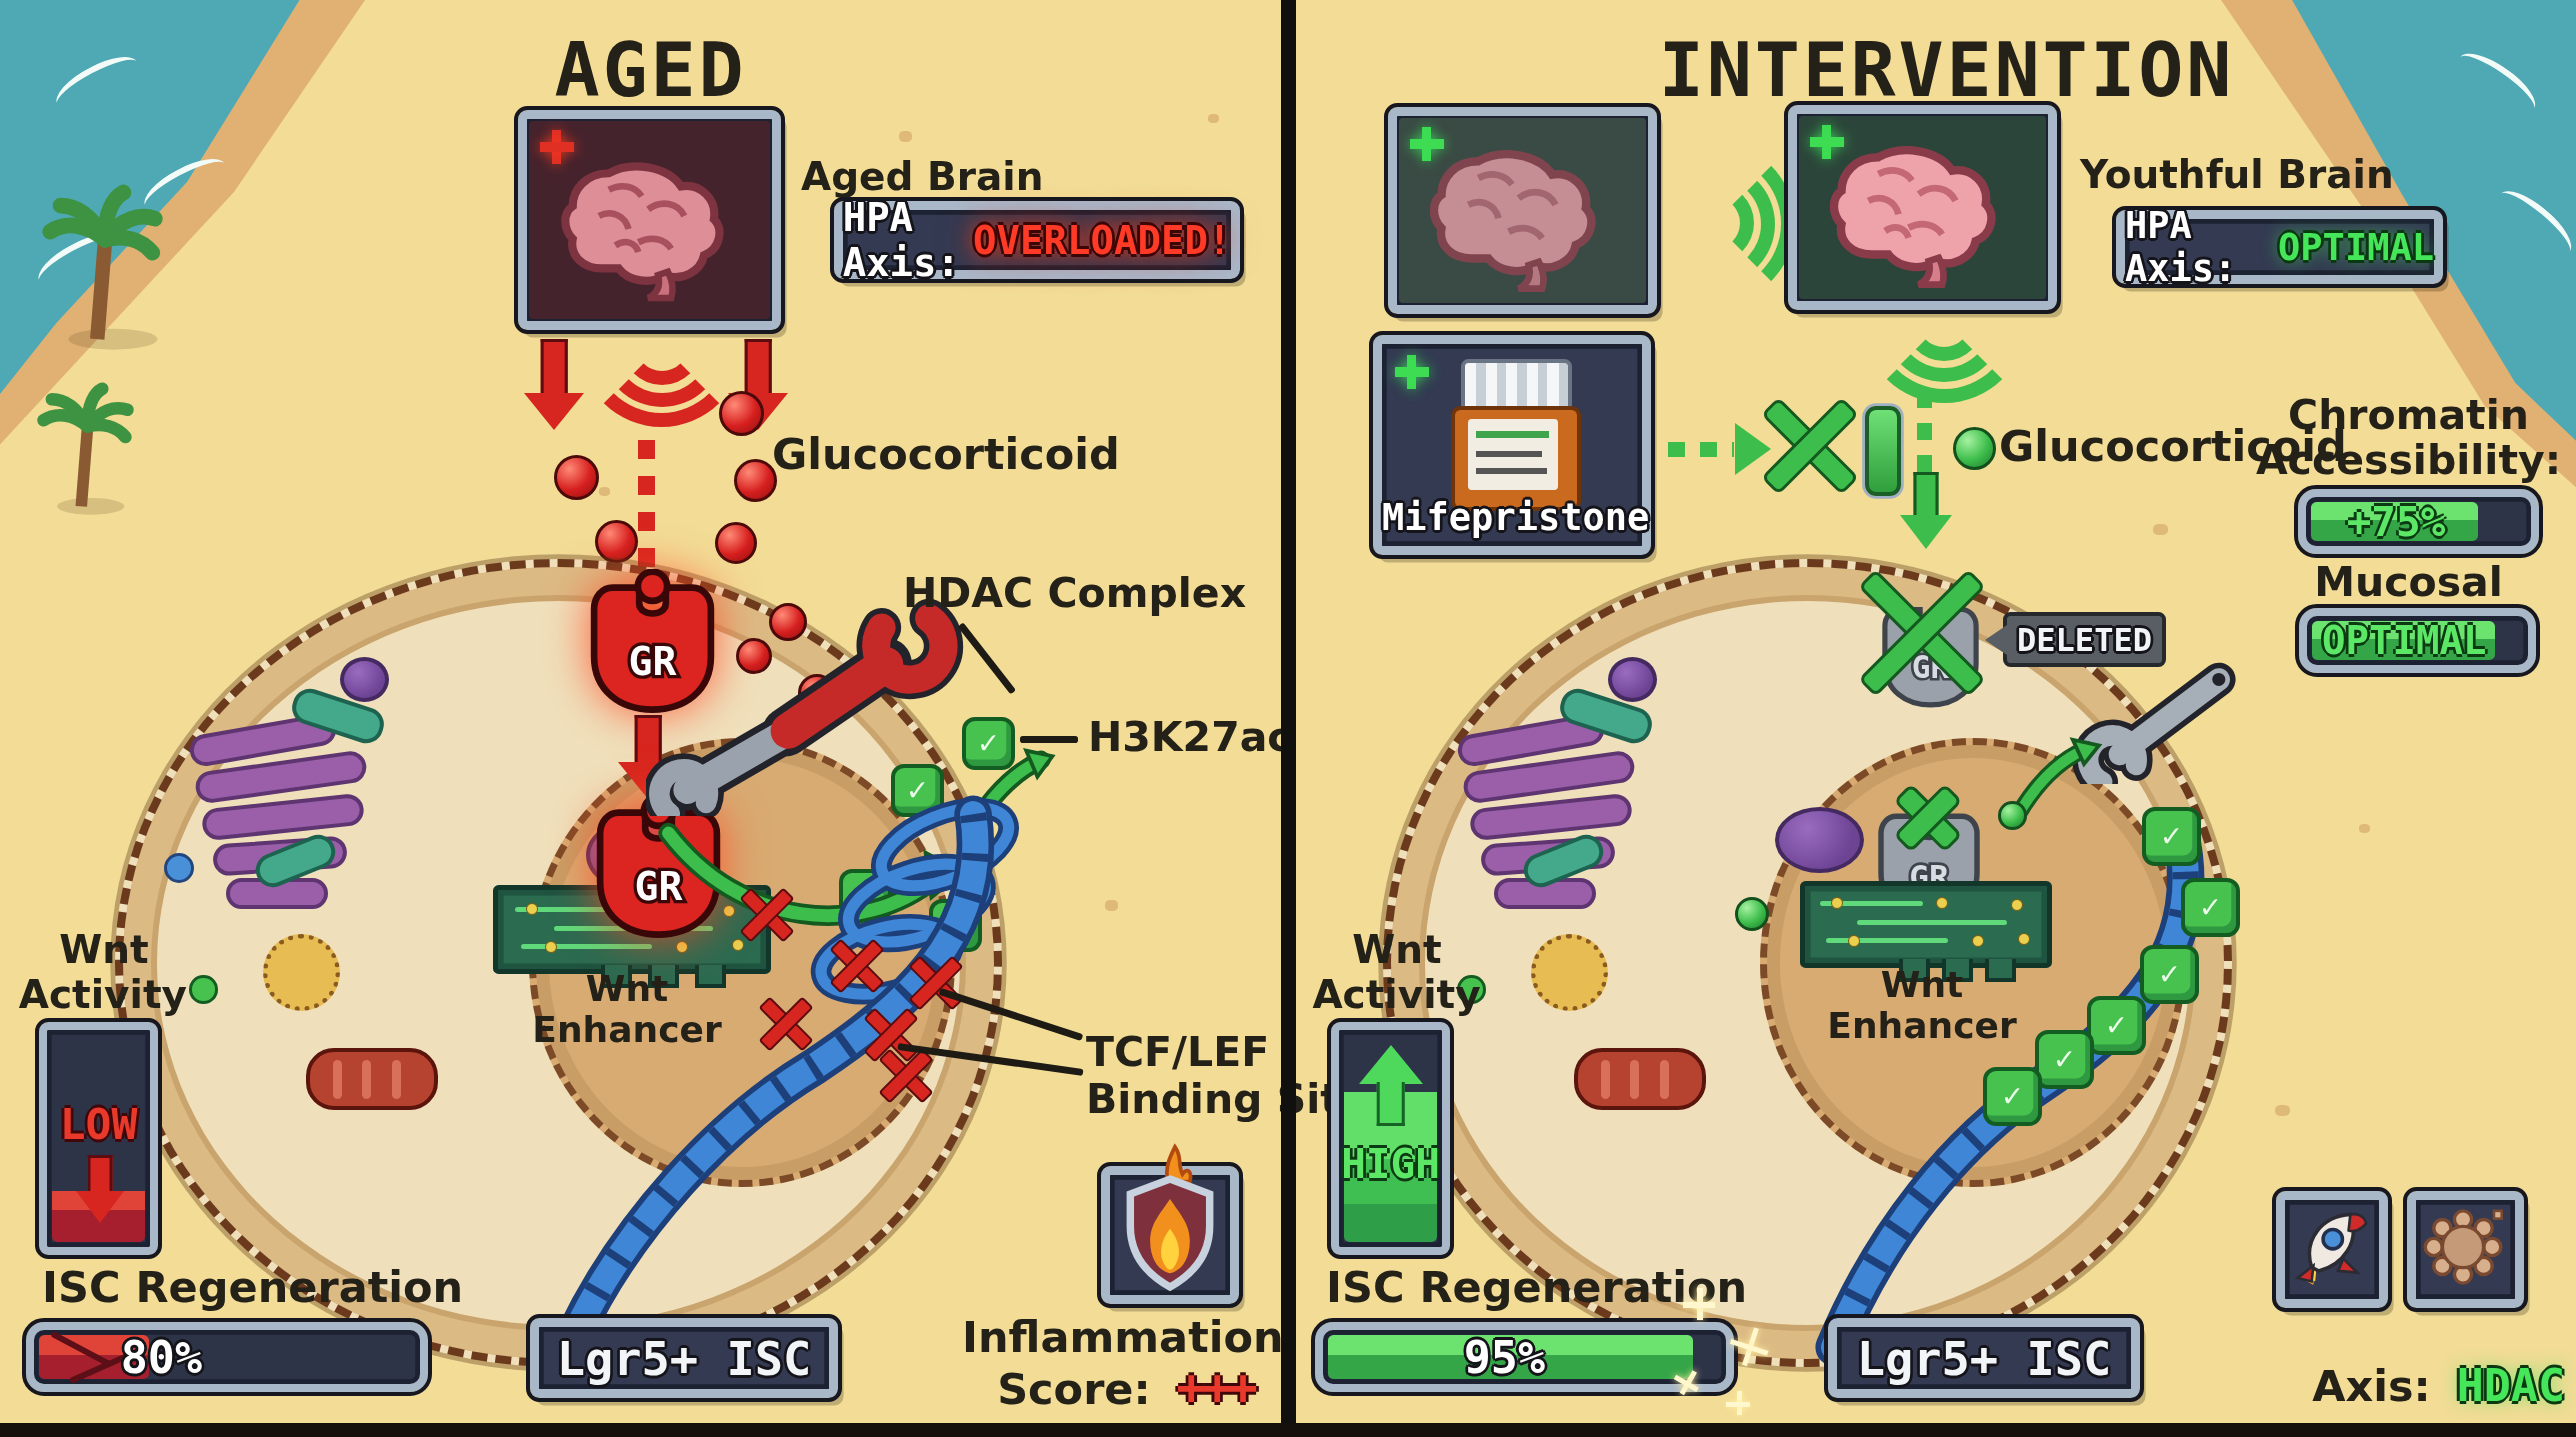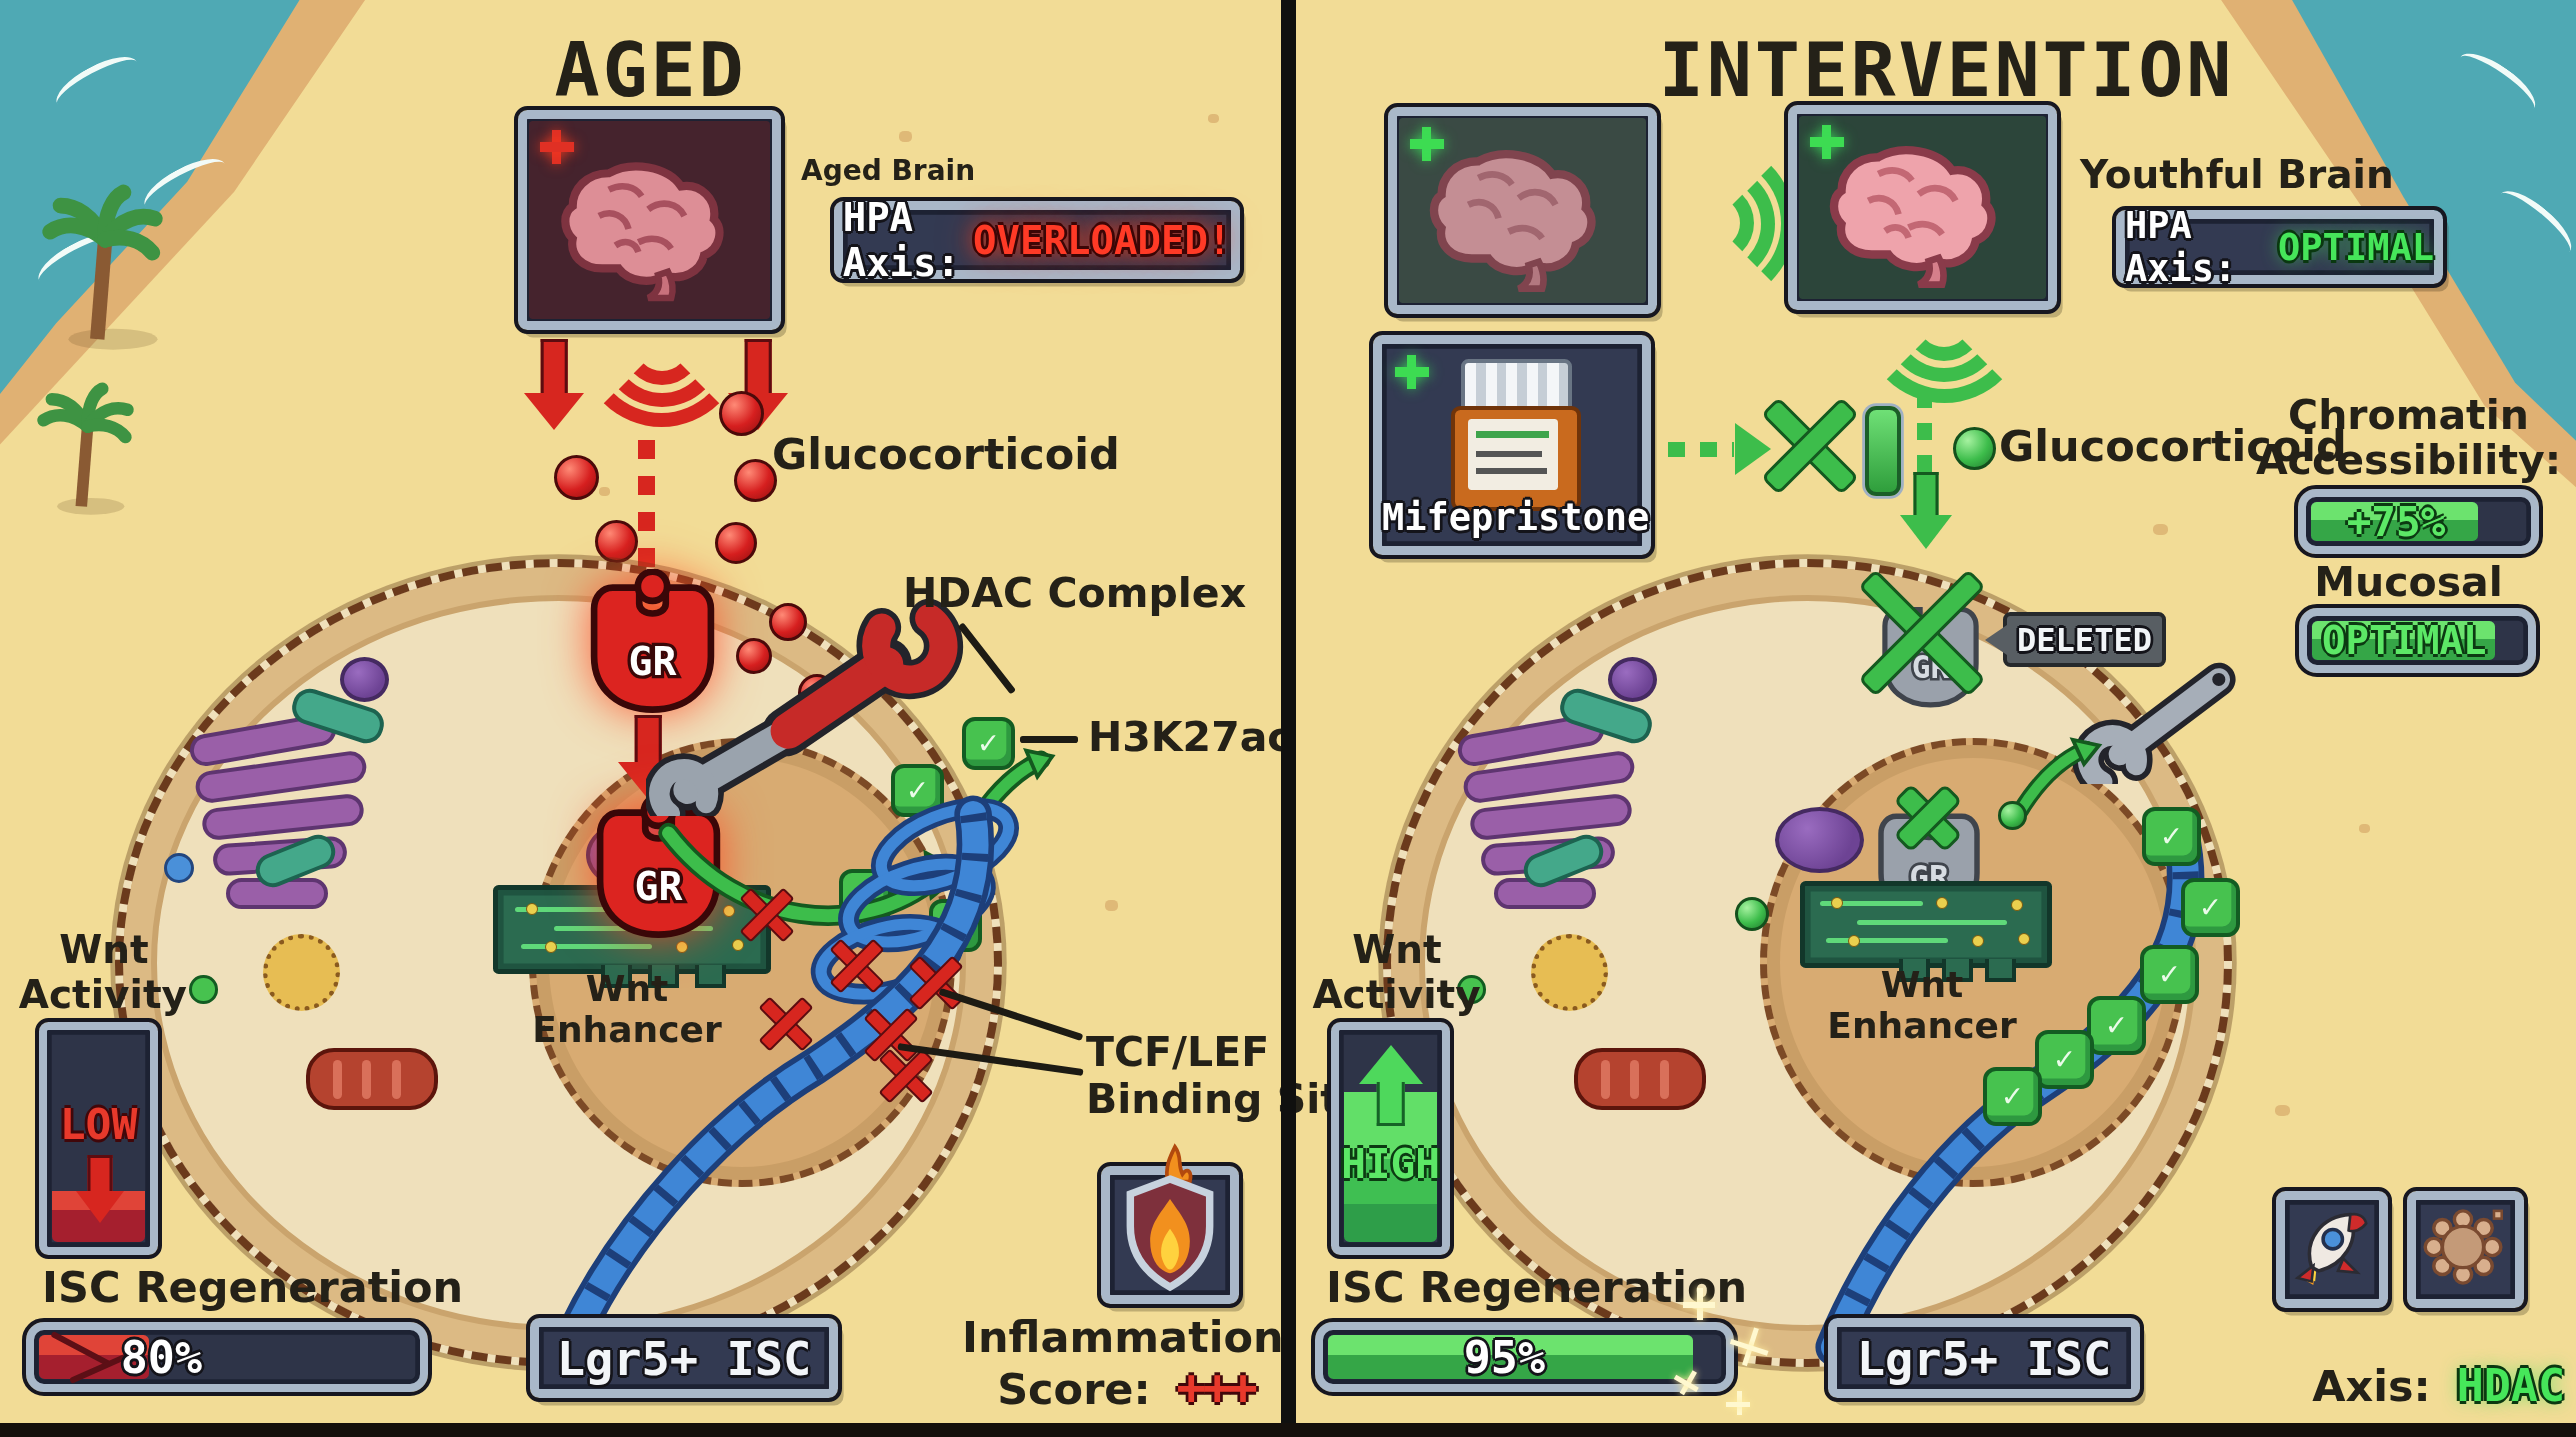--- a/index.html
+++ b/index.html
@@ -149,21 +149,21 @@
       <path d="M64,80 C66,88 62,92 58,94 L72,94 C74,88 72,82 70,78 Z" fill="#c9717c" stroke="#7e3340" stroke-width="4"></path>
       <g fill="none" stroke="#a8505e" stroke-width="4">
         <path d="M34,28 C42,24 50,26 54,32"></path>
           <path d="M28,44 C36,40 44,44 46,52"></path>
         <path d="M58,40 C66,34 76,36 80,44"></path>
           <path d="M52,60 C60,56 68,58 72,64"></path>
           <path d="M38,62 C44,58 50,60 52,66"></path>
       </g>
     </svg>
   </div>
-  <div class="abs lbl" style="left:801px;top:154px;font-size:28px;">Aged Brain</div>
+  <div class="abs lbl" style="left:801px;top:154px;font-size:39px;">Aged Brain</div>
 
   <div class="abs pnl badge" style="left:792px;top:201px;width:388px;height:60px;">
     <span style="color:#fff;font-size:39px;" class="o-blk">HPA Axis:</span>
     <span class="glow-red" style="font-size:39px;">OVERLOADED!</span>
   </div>
 
   <div class="arrd" style="left:524px;top:339px;width:60px;height:95px;">
     <div class="stem" style="height:52px;"></div>
       <div class="head" style="top:54px;"></div>
   </div>

